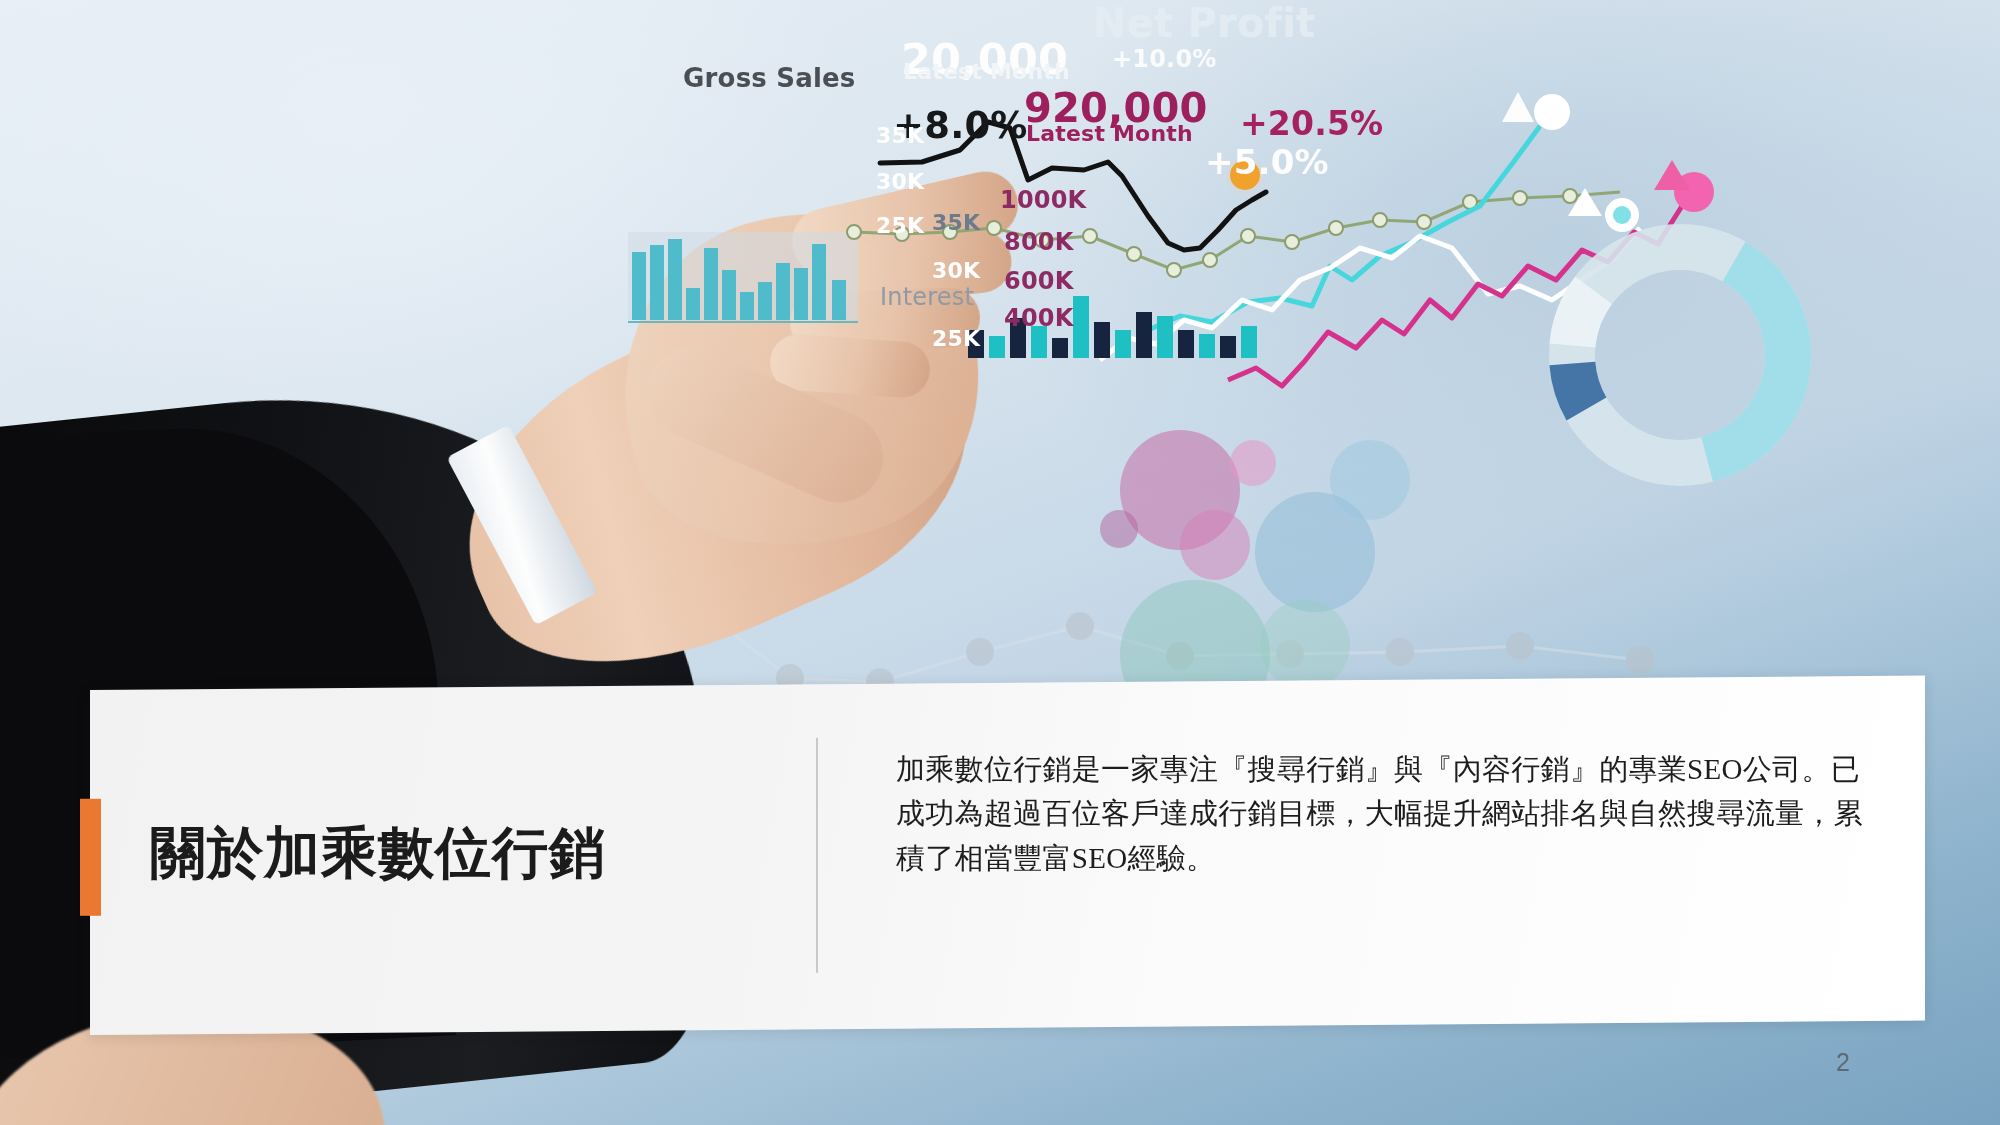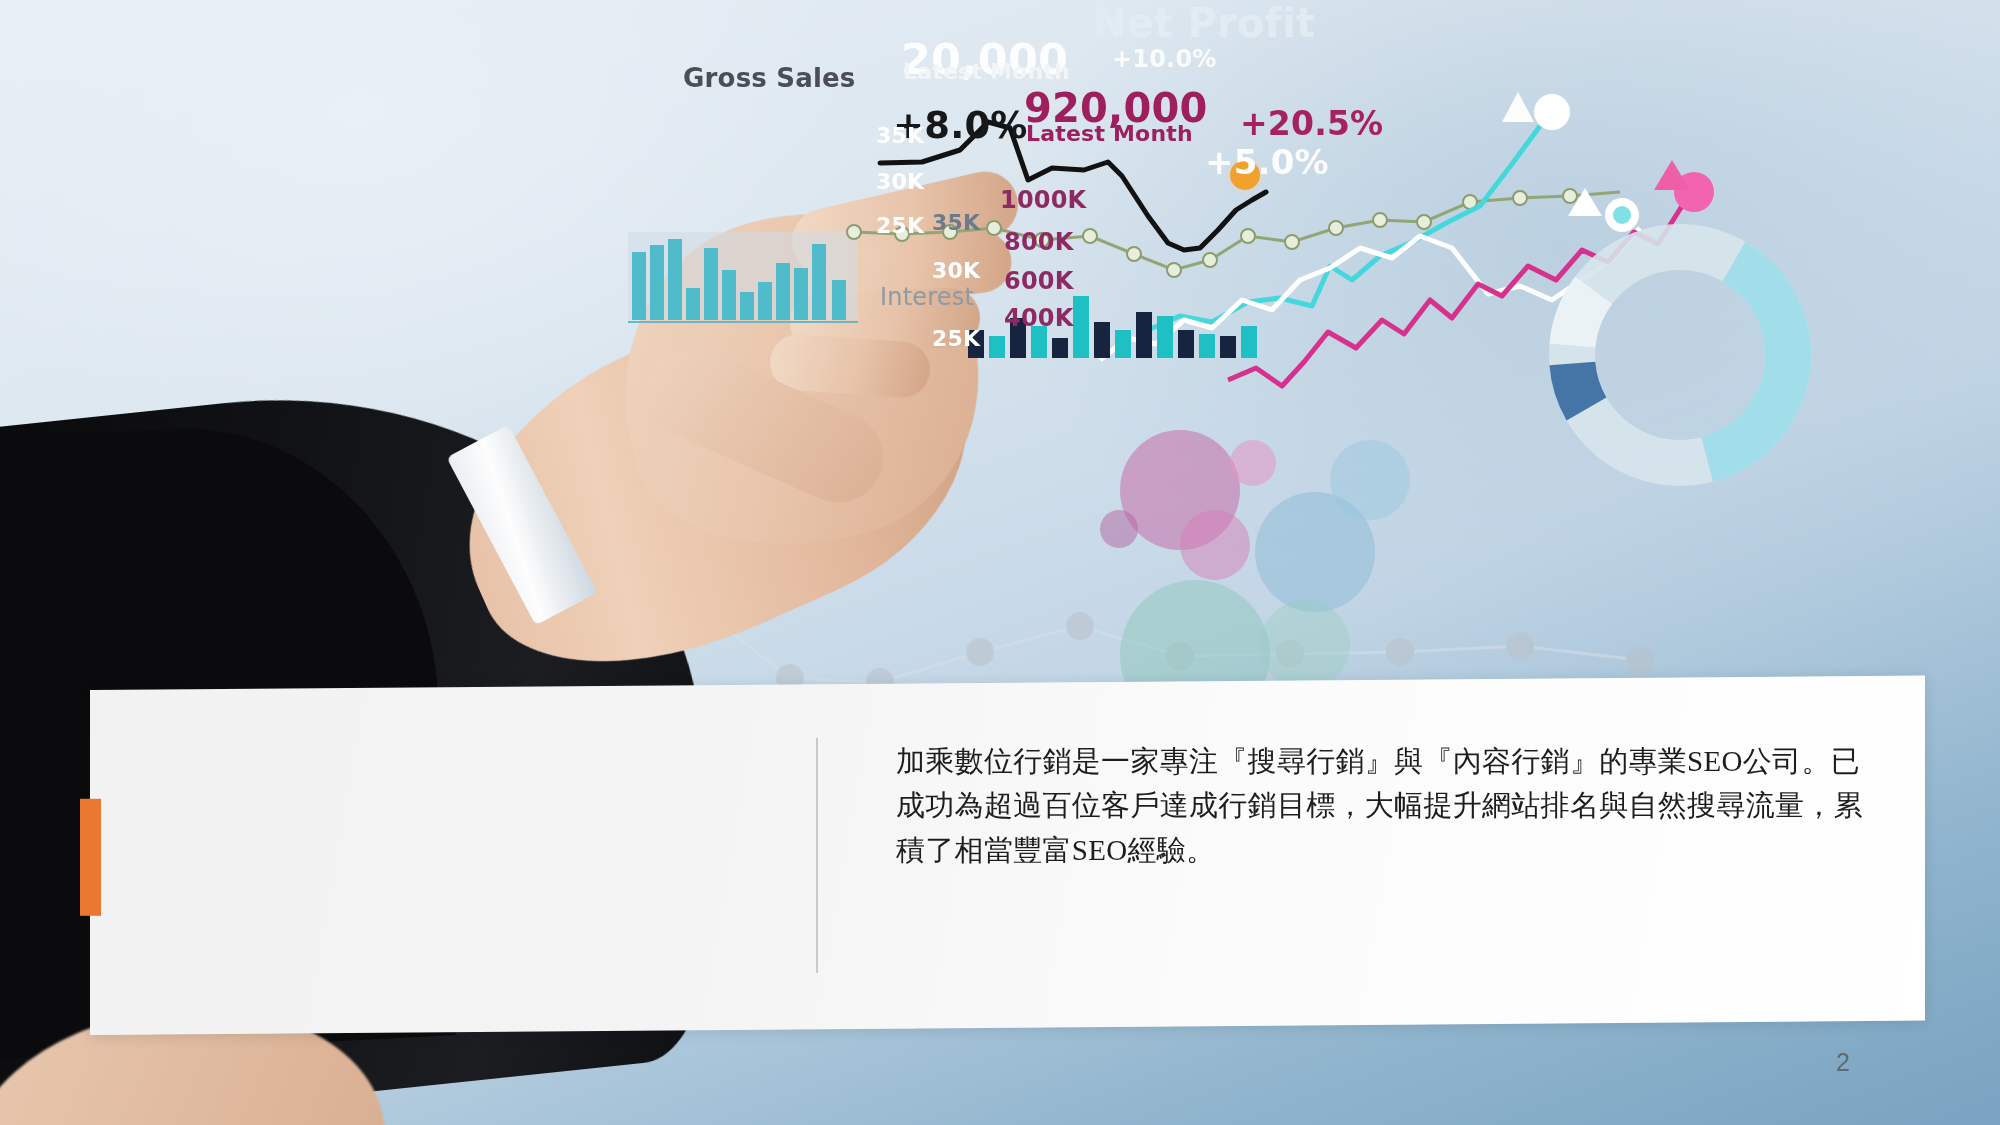--- a/index.html
+++ b/index.html
@@ -145,21 +145,21 @@
     font-size:56px;color:#1b1b1b;letter-spacing:1px;
     line-height:1.05;
   }
 
   #divider{
     position:absolute;left:726px;top:55px;width:2px;height:235px;
     background:#c9c9c9;
   }
 
   #body-copy{
-    position:absolute;left:600px;top:0px;width:1215px;height:345px;
+    position:absolute;left:600px;top:8px;width:1215px;height:345px;
     padding:56px 28px 0 206px;box-sizing:border-box;
     font-family:"Liberation Serif","DejaVu Serif",serif;
     color:#1d1d1d;
   }
   #body-copy p{margin:0 0 26px 0;font-size:29px;line-height:1.53;letter-spacing:.3px;}
   #body-copy p:last-child{margin-bottom:0;}
 
   #page-number{
     position:absolute;left:1836px;top:1048px;
     font-family:"Liberation Sans","DejaVu Sans",sans-serif;
@@ -344,20 +344,21 @@
     <div class="lbl k-pink lbl-1000k">1000K</div>
     <div class="lbl k-pink lbl-800k">800K</div>
     <div class="lbl k-pink lbl-600k">600K</div>
     <div class="lbl k-pink lbl-400k">400K</div>
   </div>
 
   <div id="panel">
     <div id="panel-inner">
       <div id="accent-bar"></div>
 
+      <h1 id="page-title">關於加乘數位行銷</h1>
 
       <div id="divider"></div>
 
       <div id="body-copy">
         <p>加乘數位行銷是一家專注『搜尋行銷』與『內容行銷』的專業SEO公司。已成功為超過百位客戶達成行銷目標，大幅提升網站排名與自然搜尋流量，累積了相當豐富SEO經驗。</p>
       </div>
     </div>
   </div>
 
   <div id="page-number">2</div>

